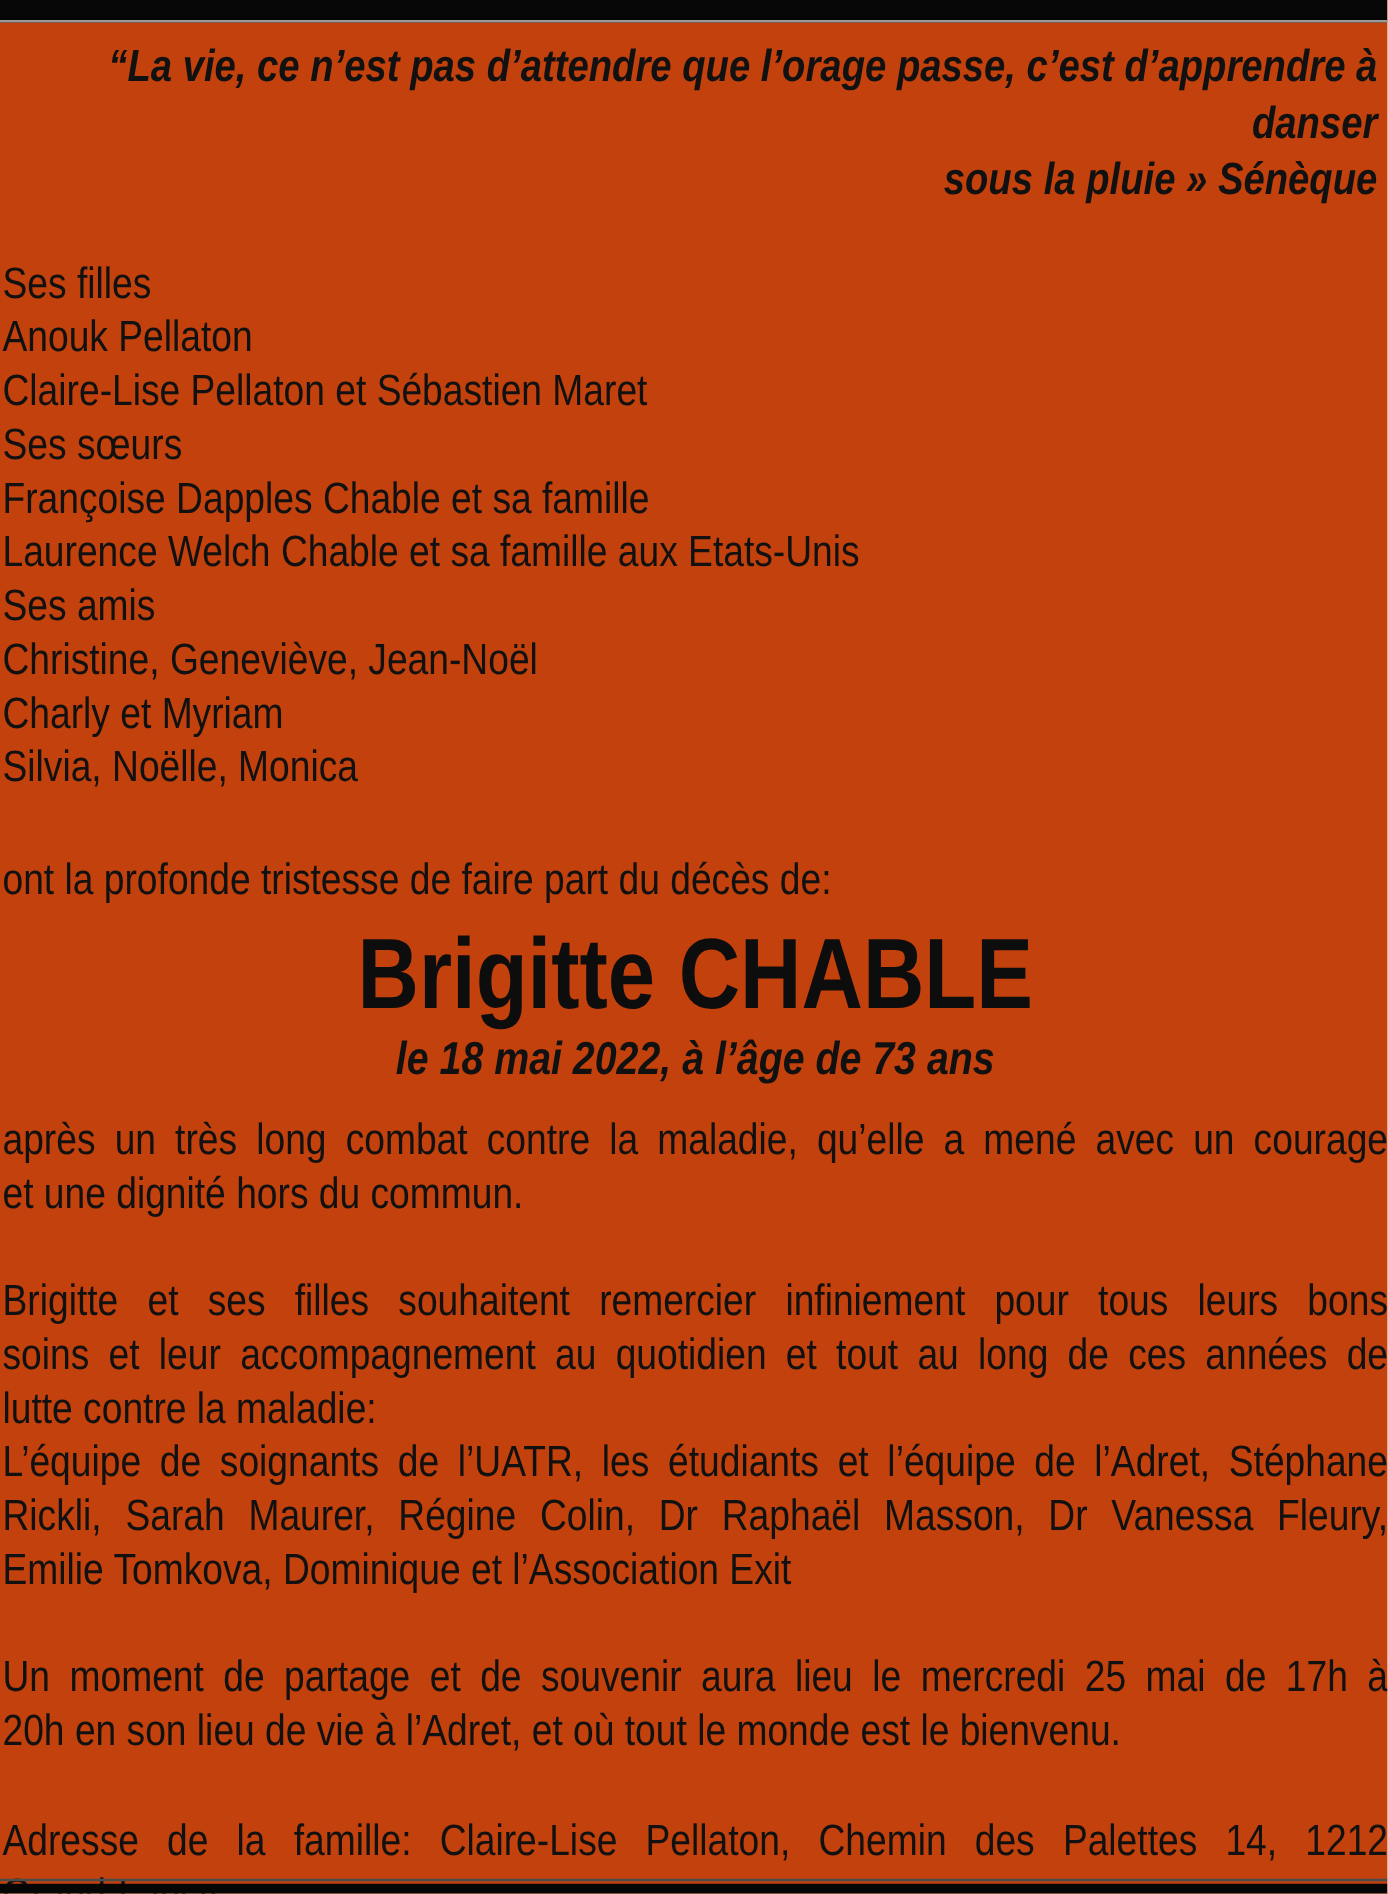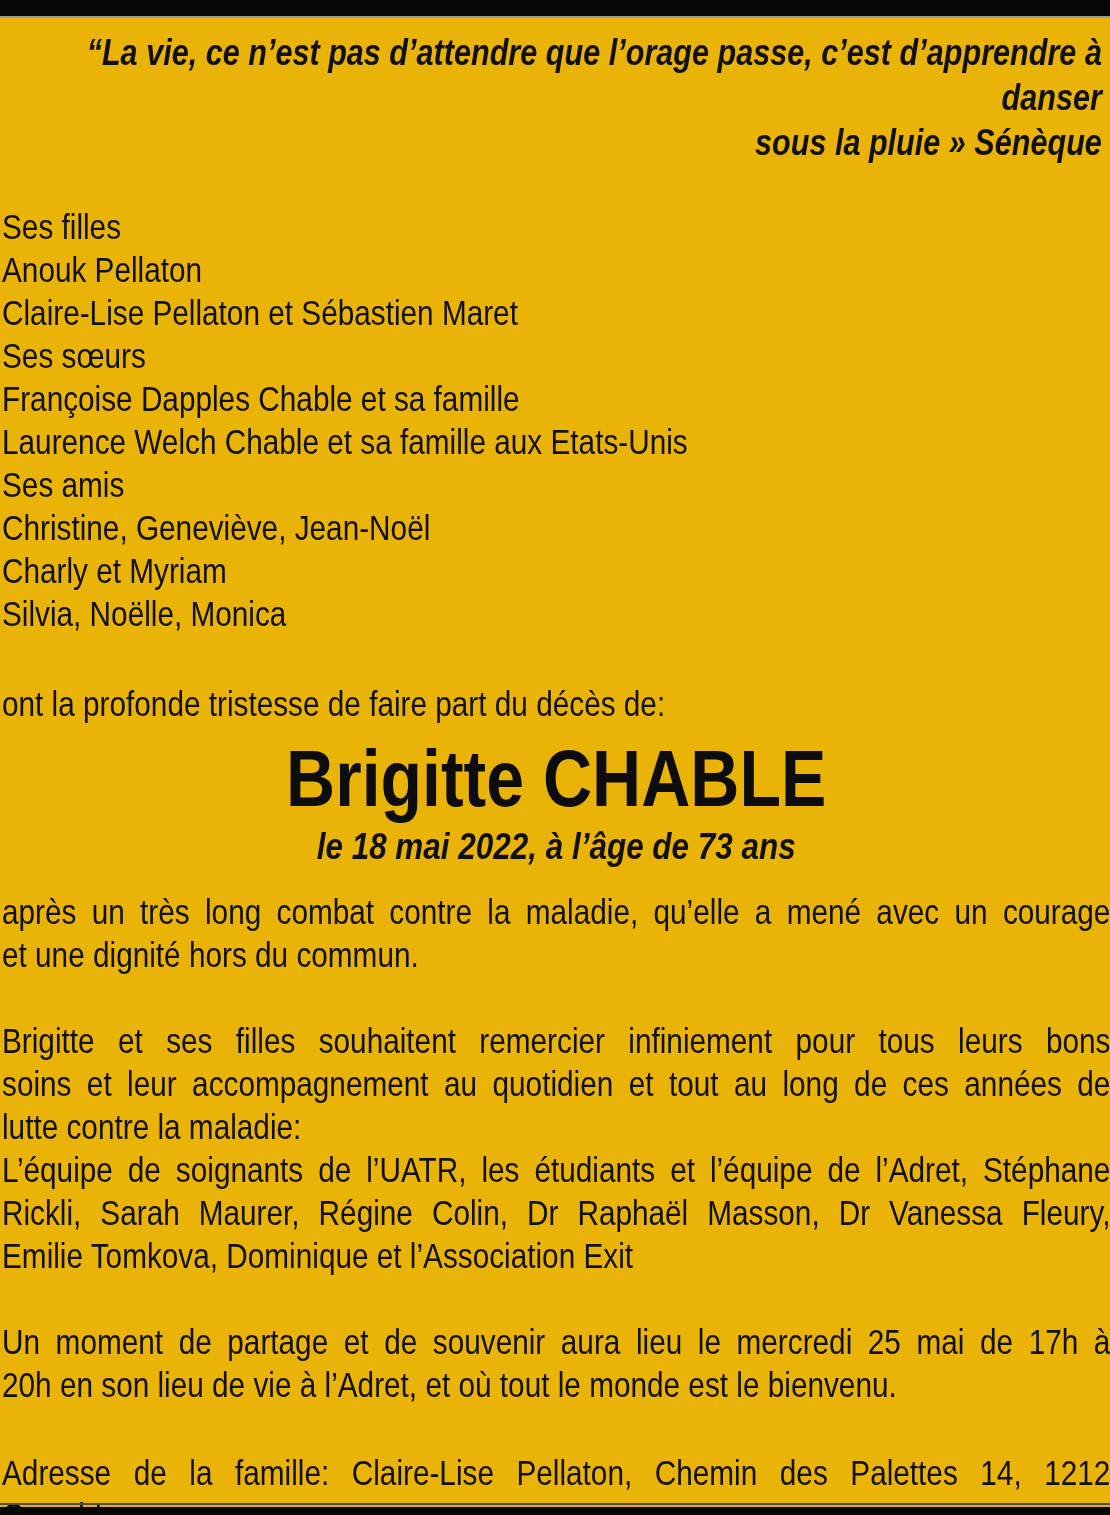--- a/index.html
+++ b/index.html
@@ -4,21 +4,21 @@
 <style>
   html, body {
     margin: 0;
     padding: 0;
     background: #ffffff;
   }
   .page {
     position: relative;
     width: 1110px;
     height: 1515px;
-    background: #eab308;
+    background: #c2410c;
     color: #111111;
     font-family: "Liberation Sans", "DejaVu Sans", sans-serif;
     overflow: hidden;
   }
   .rule-top {
     position: absolute;
     top: 0; left: 0; right: 0;
     height: 16px;
     background: #060606;
     border-bottom: 2px solid #9a9a9a;

